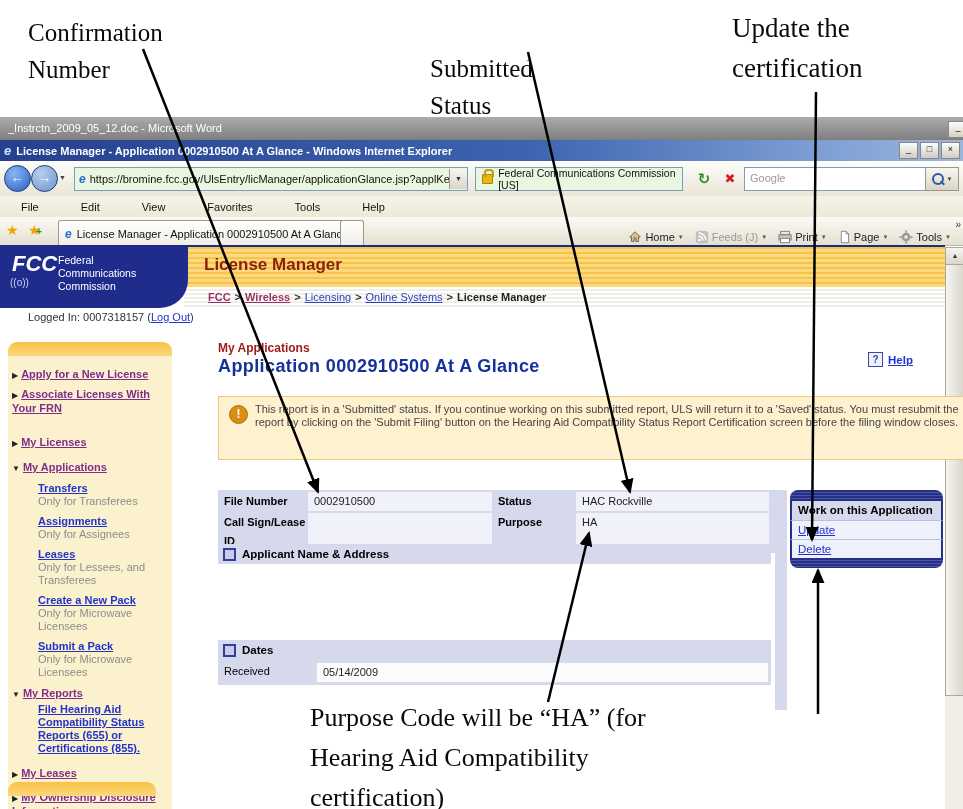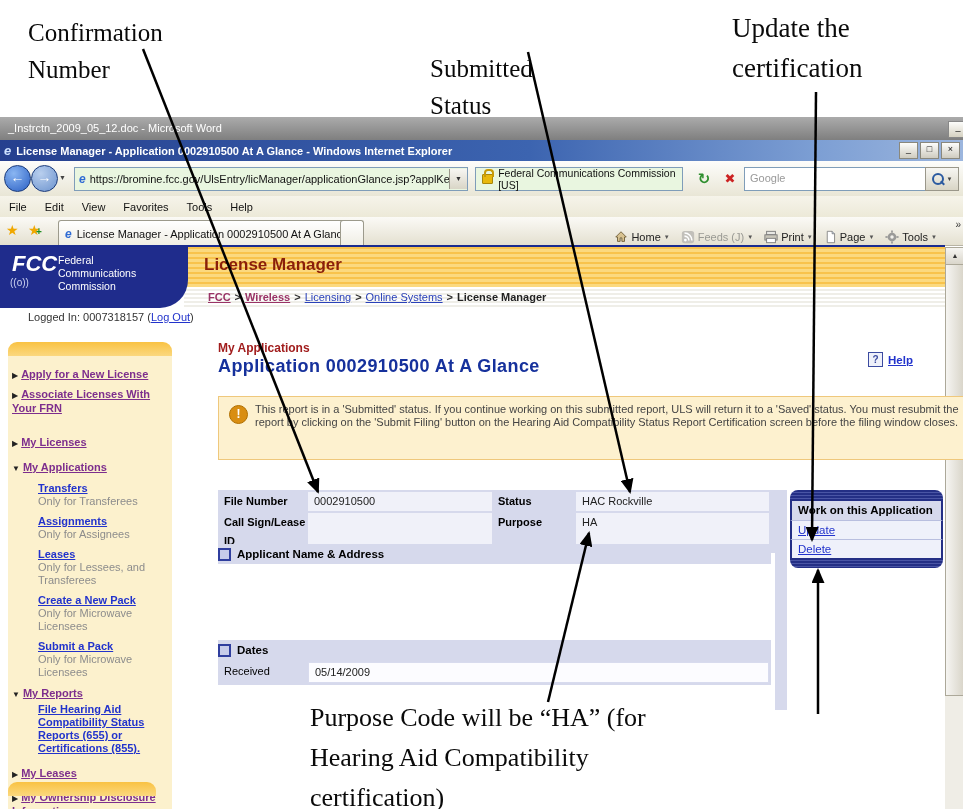--- a/index.html
+++ b/index.html
@@ -58,36 +58,36 @@
     font-size:11px;color:#999;line-height:20px;padding-left:5px;}
   #search-btn{left:925px;top:6px;width:32px;height:22px;background:linear-gradient(#f7f6f2,#d9d5c6);
     border:1px solid #9a978a;display:flex;align-items:center;justify-content:center;gap:3px;}
   .mag-icon{width:8px;height:8px;border:2px solid #2b5aa0;border-radius:50%;position:relative;}
   .mag-icon:after{content:"";position:absolute;left:6px;top:7px;width:5px;height:2px;background:#2b5aa0;
     transform:rotate(45deg);}
   .small-caret{font-size:6px;color:#444;}
 
   #ie-menubar{left:0;top:196px;width:963px;height:21px;background:linear-gradient(#f6f4ea,#ece9d8);
     border-bottom:1px solid #d8d4c4;display:flex;align-items:center;font-size:11px;color:#111;}
-  #ie-menubar .menu-item{padding:0 9px;}
+  #ie-menubar .menu-item{padding:0 21px;}
 
   #ie-tabbar{left:0;top:217px;width:963px;height:28px;background:linear-gradient(#fbfaf6,#e4e0d0);
     border-bottom:1px solid #b8b4a4;}
   .star-icon{position:absolute;top:5px;font-size:14px;color:#f0a800;}
   #fav-star{left:6px;}
   #fav-add{left:28px;}
   #fav-add .plus{position:absolute;left:8px;top:4px;font-size:10px;color:#1f8f1f;font-weight:bold;}
   #tab-active{left:58px;top:3px;width:278px;height:25px;background:linear-gradient(#fff,#efede3);
     border:1px solid #9c9a8c;border-bottom:none;border-radius:3px 3px 0 0;display:flex;align-items:center;
     font-size:11px;color:#111;padding:0 6px;}
   #tab-active .e-icon{font-weight:bold;font-style:italic;color:#2e6bd4;font-size:12px;margin-right:5px;}
   #tab-active .tab-label{white-space:nowrap;overflow:hidden;}
   #tab-stub{left:340px;top:3px;width:22px;height:25px;background:linear-gradient(#fff,#efede3);
     border:1px solid #9c9a8c;border-bottom:none;border-radius:3px 3px 0 0;}
-  #tabbar-right{right:22px;top:0;height:40px;display:flex;align-items:center;font-size:11px;color:#222;gap:3px;}
+  #tabbar-right{right:8px;top:0;height:40px;display:flex;align-items:center;font-size:11px;color:#222;gap:3px;}
   .tb-group{display:flex;align-items:center;gap:3px;padding:0 4px;}
   .tb-caret{font-size:6px;color:#555;}
   .tb-label-disabled{color:#9a9a94;}
   #overflow-chevrons{position:absolute;right:2px;top:2px;font-size:10px;color:#333;}
 
   
   #banner-topline{left:0;top:245px;width:945px;height:2px;background:#1a2b8f;}
   #gold-bar{left:184px;top:247px;width:761px;height:40px;
     background:repeating-linear-gradient(180deg,#f8c34c 0 2px,#fbd97f 2px 5px);}
   #app-title{position:absolute;left:20px;top:8px;font-size:17px;font-weight:bold;color:#8a1f0a;}
@@ -147,26 +147,26 @@
   #details-table{left:218px;top:490px;width:553px;background:#d6d9ec;padding:2px;
     display:grid;grid-template-columns:86px 184px 80px 193px;gap:2px;font-size:11px;}
   .dt-label{background:#d6d9ec;font-weight:bold;color:#000;line-height:19px;padding-left:4px;}
   .dt-value{background:#f0f1f9;color:#222;line-height:19px;padding-left:6px;}
 
   #lavender-strip{left:775px;top:490px;width:12px;height:220px;background:#d6d9ec;}
 
   .section{position:absolute;left:218px;width:553px;}
   #applicant-section{top:544px;}
   #dates-section{top:640px;}
-  .section-header{height:20px;background:#d6d9ec;display:flex;align-items:center;
+  .section-header{height:20px;background:#d6d9ec;display:flex;align-items:center;padding-left:5px;
     font-weight:bold;font-size:11.5px;color:#000;}
   .sq-icon{width:9px;height:9px;background:#c7ccea;border:2px solid #2f3e9e;margin-right:6px;}
   #applicant-body{background:#fcfcff;border:1px solid #c5cae4;border-top:none;height:70px;
     padding:5px 8px;font-size:11px;line-height:14px;color:#222;}
-  #dates-row{display:grid;grid-template-columns:86px 1fr;gap:2px;background:#d6d9ec;padding:2px;font-size:11px;}
+  #dates-row{display:grid;grid-template-columns:86px 1fr;gap:10px;background:#d6d9ec;padding:2px;font-size:11px;}
   #dates-row .dt-label{font-weight:normal;}
   #dates-row .dt-value{background:#fcfcff;border:1px solid #d8dbee;}
 
   #work-box{left:790px;top:490px;width:153px;z-index:3;}
   .wb-cap{height:11px;background:repeating-linear-gradient(180deg,#242f85 0 2px,#4a55a5 2px 3px);
     border-radius:8px 8px 0 0;}
   .wb-cap.bottom{border-radius:0 0 8px 8px;height:10px;}
   #wb-header{background:#d6d9ec;border-left:2px solid #242f85;border-right:2px solid #242f85;
     font-weight:bold;font-size:11.5px;line-height:13px;padding:3px 6px;color:#000;}
   .wb-row{background:#eff1fa;border-left:2px solid #242f85;border-right:2px solid #242f85;

